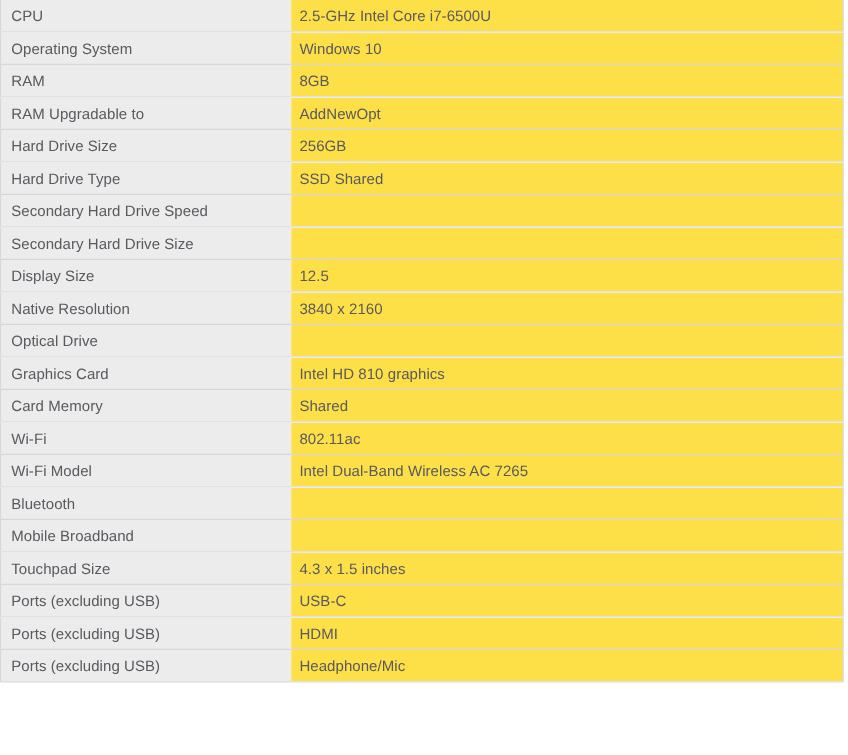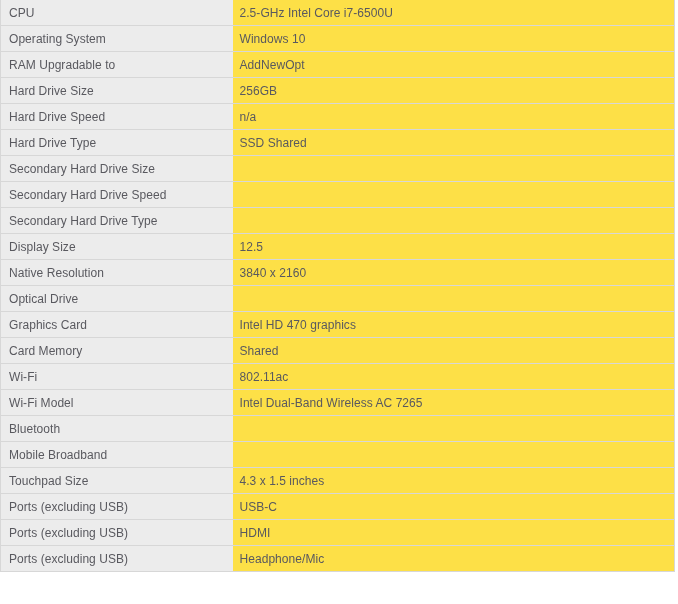--- a/index.html
+++ b/index.html
@@ -67,62 +67,58 @@
 
   <tr>
         <th class="spec-label" scope="row">CPU</th>
         <td class="spec-value">2.5-GHz Intel Core i7-6500U</td>
       </tr>
       <tr>
         <th class="spec-label" scope="row">Operating System</th>
         <td class="spec-value">Windows 10</td>
       </tr>
       <tr>
+        <th class="spec-label" scope="row">RAM</th>
+        <td class="spec-value">8GB</td>
+      </tr>
+      <tr>
         <th class="spec-label" scope="row">RAM Upgradable to</th>
         <td class="spec-value">AddNewOpt</td>
       </tr>
       <tr>
         <th class="spec-label" scope="row">Hard Drive Size</th>
         <td class="spec-value">256GB</td>
       </tr>
       <tr>
-        <th class="spec-label" scope="row">Hard Drive Speed</th>
-        <td class="spec-value">n/a</td>
-      </tr>
-      <tr>
         <th class="spec-label" scope="row">Hard Drive Type</th>
         <td class="spec-value">SSD Shared</td>
-      </tr>
-      <tr>
-        <th class="spec-label" scope="row">Secondary Hard Drive Size</th>
-        <td class="spec-value"></td>
       </tr>
       <tr>
         <th class="spec-label" scope="row">Secondary Hard Drive Speed</th>
         <td class="spec-value"></td>
       </tr>
       <tr>
-        <th class="spec-label" scope="row">Secondary Hard Drive Type</th>
+        <th class="spec-label" scope="row">Secondary Hard Drive Size</th>
         <td class="spec-value"></td>
       </tr>
       <tr>
         <th class="spec-label" scope="row">Display Size</th>
         <td class="spec-value">12.5</td>
       </tr>
       <tr>
         <th class="spec-label" scope="row">Native Resolution</th>
         <td class="spec-value">3840 x 2160</td>
       </tr>
       <tr>
         <th class="spec-label" scope="row">Optical Drive</th>
         <td class="spec-value"></td>
       </tr>
       <tr>
         <th class="spec-label" scope="row">Graphics Card</th>
-        <td class="spec-value">Intel HD 470 graphics</td>
+        <td class="spec-value">Intel HD 810 graphics</td>
       </tr>
       <tr>
         <th class="spec-label" scope="row">Card Memory</th>
         <td class="spec-value">Shared</td>
       </tr>
       <tr>
         <th class="spec-label" scope="row">Wi-Fi</th>
         <td class="spec-value">802.11ac</td>
       </tr>
       <tr>

